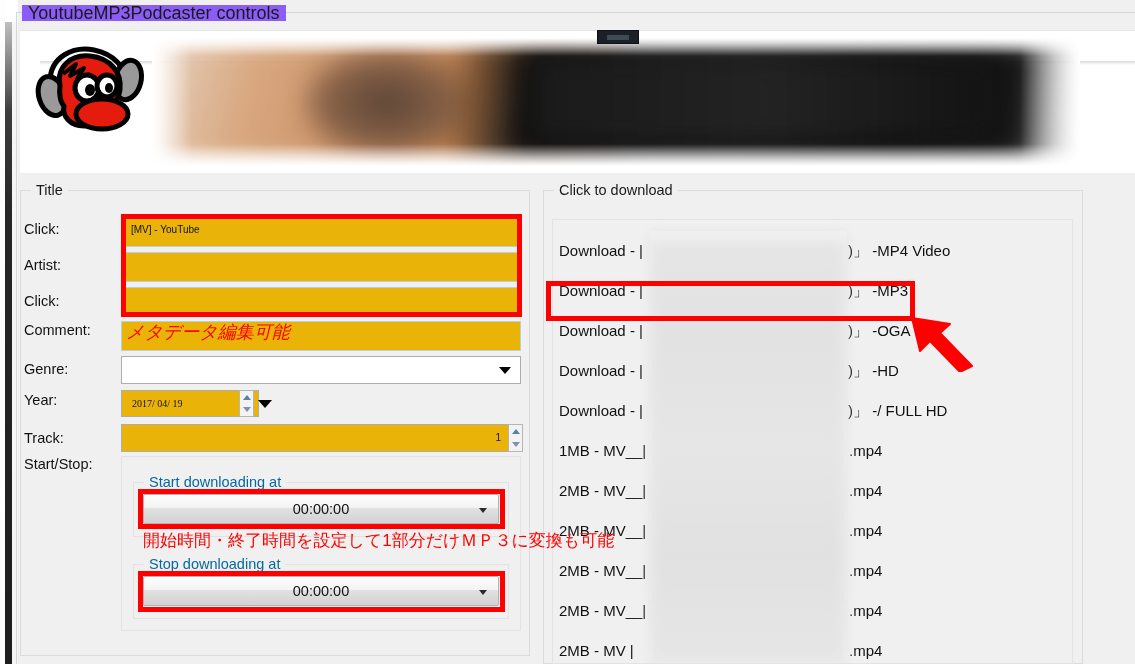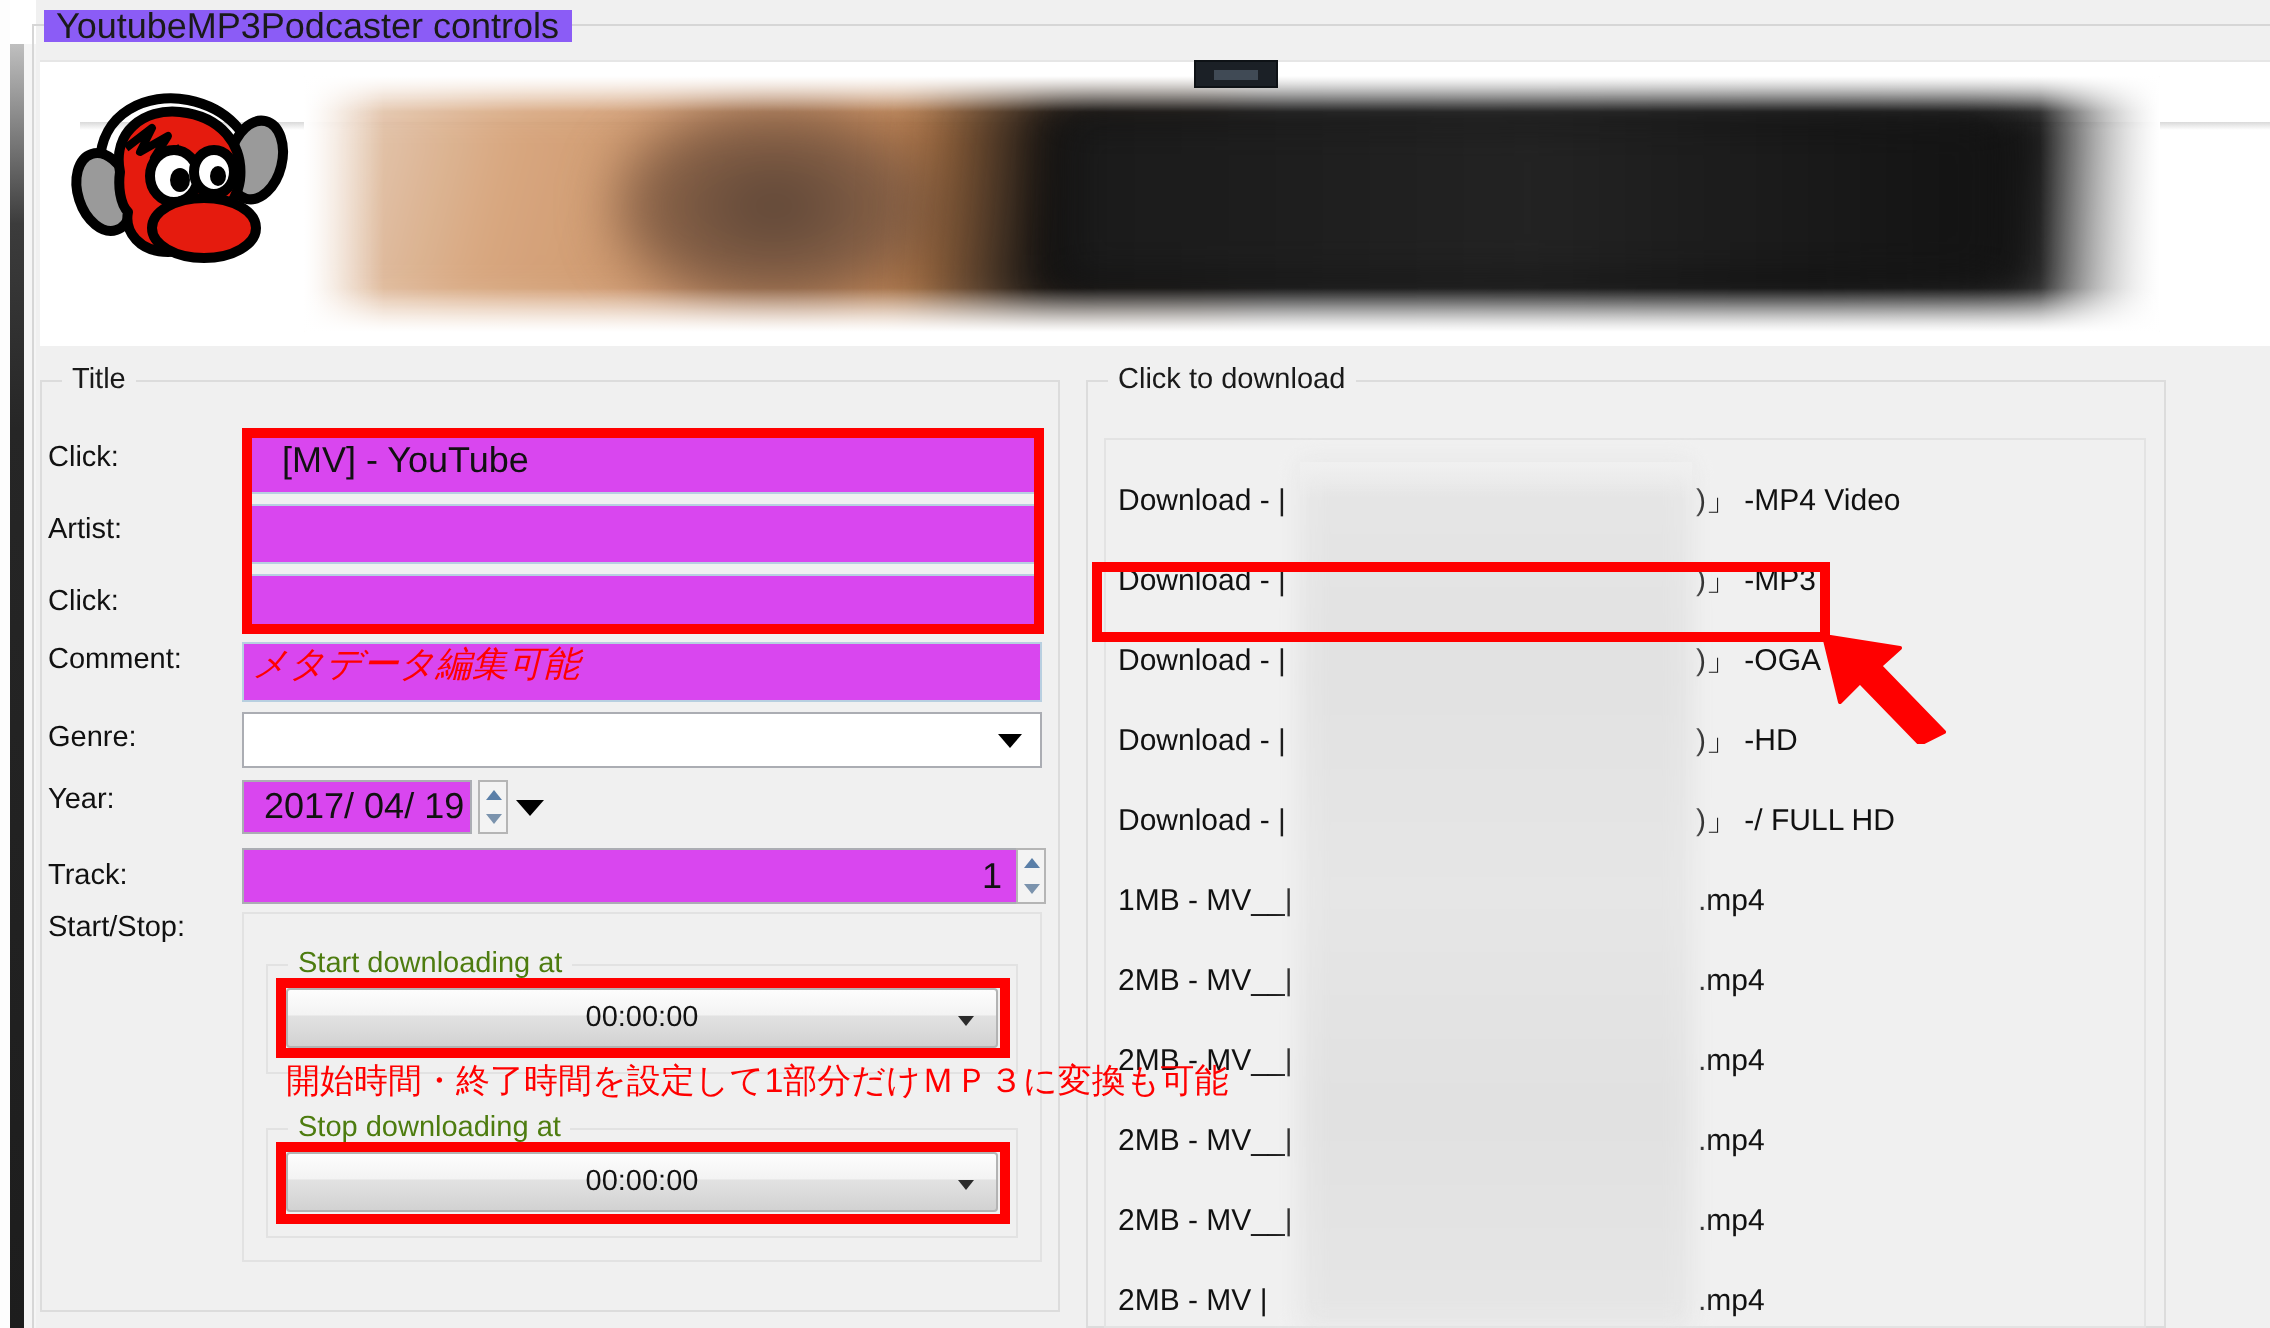--- a/index.html
+++ b/index.html
@@ -59,39 +59,39 @@
   
   .gb{position:absolute;border:1px solid #dcdcdc;box-sizing:border-box;background:transparent;}
   .gb>.gb-t{position:absolute;top:-9px;left:10px;font-size:14.5px;color:#1a1a1a;
     background:#f0f0f0;padding:0 5px;line-height:17px;white-space:nowrap;}
 
   .gb-tags{left:20px;top:190px;width:510px;height:466px;}
   .gb-click{left:543px;top:190px;width:540px;height:474px;}
 
   
   .lbl{position:absolute;font-size:14.5px;color:#111;white-space:nowrap;}
-  .fld{position:absolute;box-sizing:border-box;background:#d946ef;border:1px solid #abadb3;
-    font-size:18px;color:#111;padding:2px 19px;line-height:20px;overflow:hidden;white-space:nowrap;}
+  .fld{position:absolute;box-sizing:border-box;background:#eab308;border:1px solid #abadb3;
+    font-size:10px;color:#111;padding:2px 9px;line-height:20px;overflow:hidden;white-space:nowrap;}
   .fld.soft{border:1px solid #b8cfe0;}
 
   .combo{position:absolute;box-sizing:border-box;background:#ffffff;border:1px solid #abadb3;}
   .combo .car{position:absolute;right:9px;top:50%;margin-top:-3px;width:0;height:0;
     border-left:6px solid transparent;border-right:6px solid transparent;border-top:7px solid #000;}
 
   .spin{position:absolute;width:15px;box-sizing:border-box;background:#f3f3f3;border:1px solid #b5b5b5;}
   .spin .up,.spin .dn{position:absolute;left:50%;margin-left:-4px;width:0;height:0;
     border-left:4px solid transparent;border-right:4px solid transparent;}
   .spin .up{top:4px;border-bottom:5px solid #5a7fa8;}
   .spin .dn{bottom:4px;border-top:5px solid #7b93ad;}
   .dd-arrow{position:absolute;width:0;height:0;border-left:7px solid transparent;
     border-right:7px solid transparent;border-top:8px solid #000;}
 
   
   .gb-inner{position:absolute;border:1px solid #e2e2e2;box-sizing:border-box;}
-  .gb-inner>.t{position:absolute;top:-10px;left:10px;font-size:14.5px;color:#4d7c0f;
+  .gb-inner>.t{position:absolute;top:-10px;left:10px;font-size:14.5px;color:#0369a1;
     background:#f0f0f0;padding:0 5px;line-height:18px;white-space:nowrap;}
 
   .timebtn{position:absolute;box-sizing:border-box;
     background:linear-gradient(to bottom,#fdfdfd 0%,#f3f3f3 45%,#e2e2e2 46%,#d2d2d2 100%);
     border:1px solid #b3b3b3;border-radius:2px;
     font-size:14.5px;color:#111;text-align:center;line-height:28px;}
   .timebtn .tick{position:absolute;right:12px;top:50%;margin-top:-1px;width:0;height:0;
     border-left:4px solid transparent;border-right:4px solid transparent;border-top:5px solid #2b2b2b;}
 
   
@@ -181,21 +181,21 @@
 
   <div class="fld soft" style="left:121px;top:217px;width:400px;height:30px;">[MV]  - YouTube</div>
   <div class="fld soft" style="left:121px;top:252px;width:400px;height:30px;"></div>
   <div class="fld soft" style="left:121px;top:287px;width:400px;height:30px;"></div>
   <div class="fld soft" style="left:121px;top:321px;width:400px;height:30px;"></div>
 
   <div class="combo" style="left:121px;top:356px;width:400px;height:28px;">
     <span class="car"></span>
   </div>
 
-  <div class="fld" style="left:121px;top:390px;width:115px;height:27px;text-align:left;padding-left:10px;line-height:21px;">2017/ 04/ 19</div>
+  <div class="fld" style="left:121px;top:390px;width:138px;height:27px;text-align:left;padding-left:10px;line-height:21px;font-family:Liberation Serif, serif;">2017/ 04/ 19</div>
   <div class="spin" style="left:239px;top:390px;height:27px;">
     <i class="up"></i>
       <i class="dn"></i>
   </div>
   <div class="dd-arrow" style="left:258px;top:400px;"></div>
 
   <div class="fld" style="left:121px;top:424px;width:388px;height:28px;text-align:right;padding-right:7px;line-height:22px;">1</div>
   <div class="spin" style="left:508px;top:424px;height:28px;">
     <i class="up"></i>
       <i class="dn"></i>

